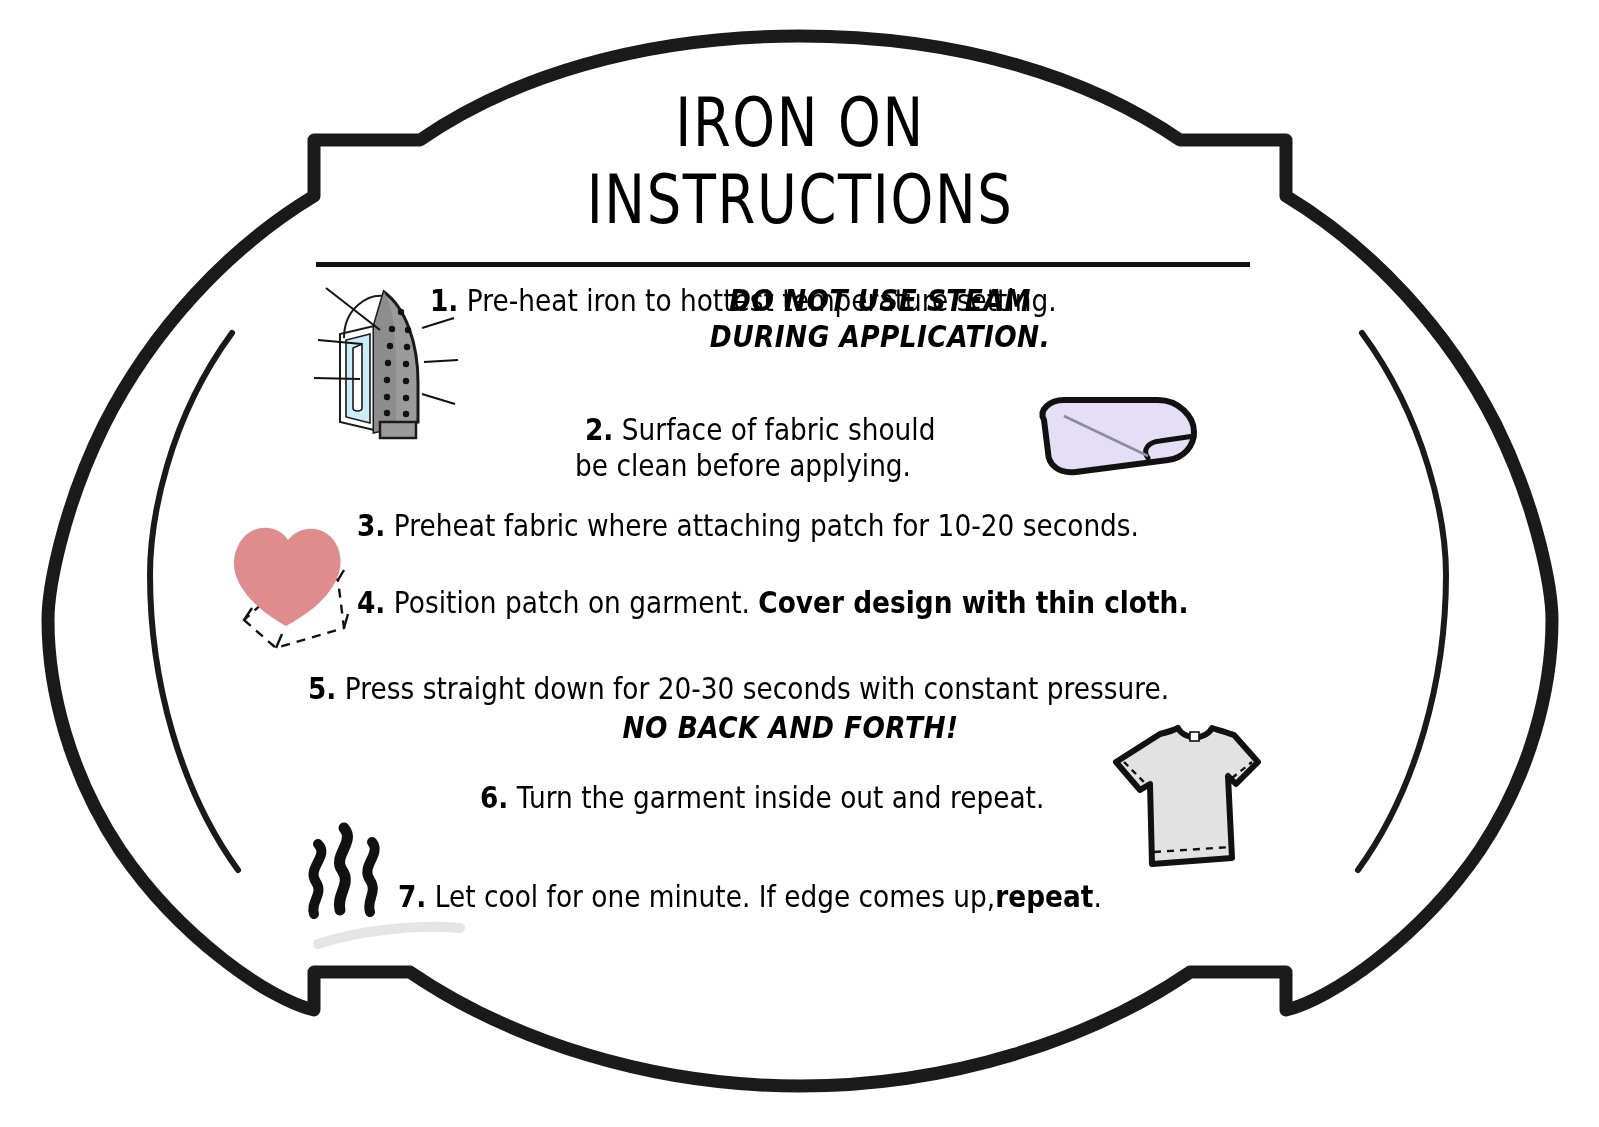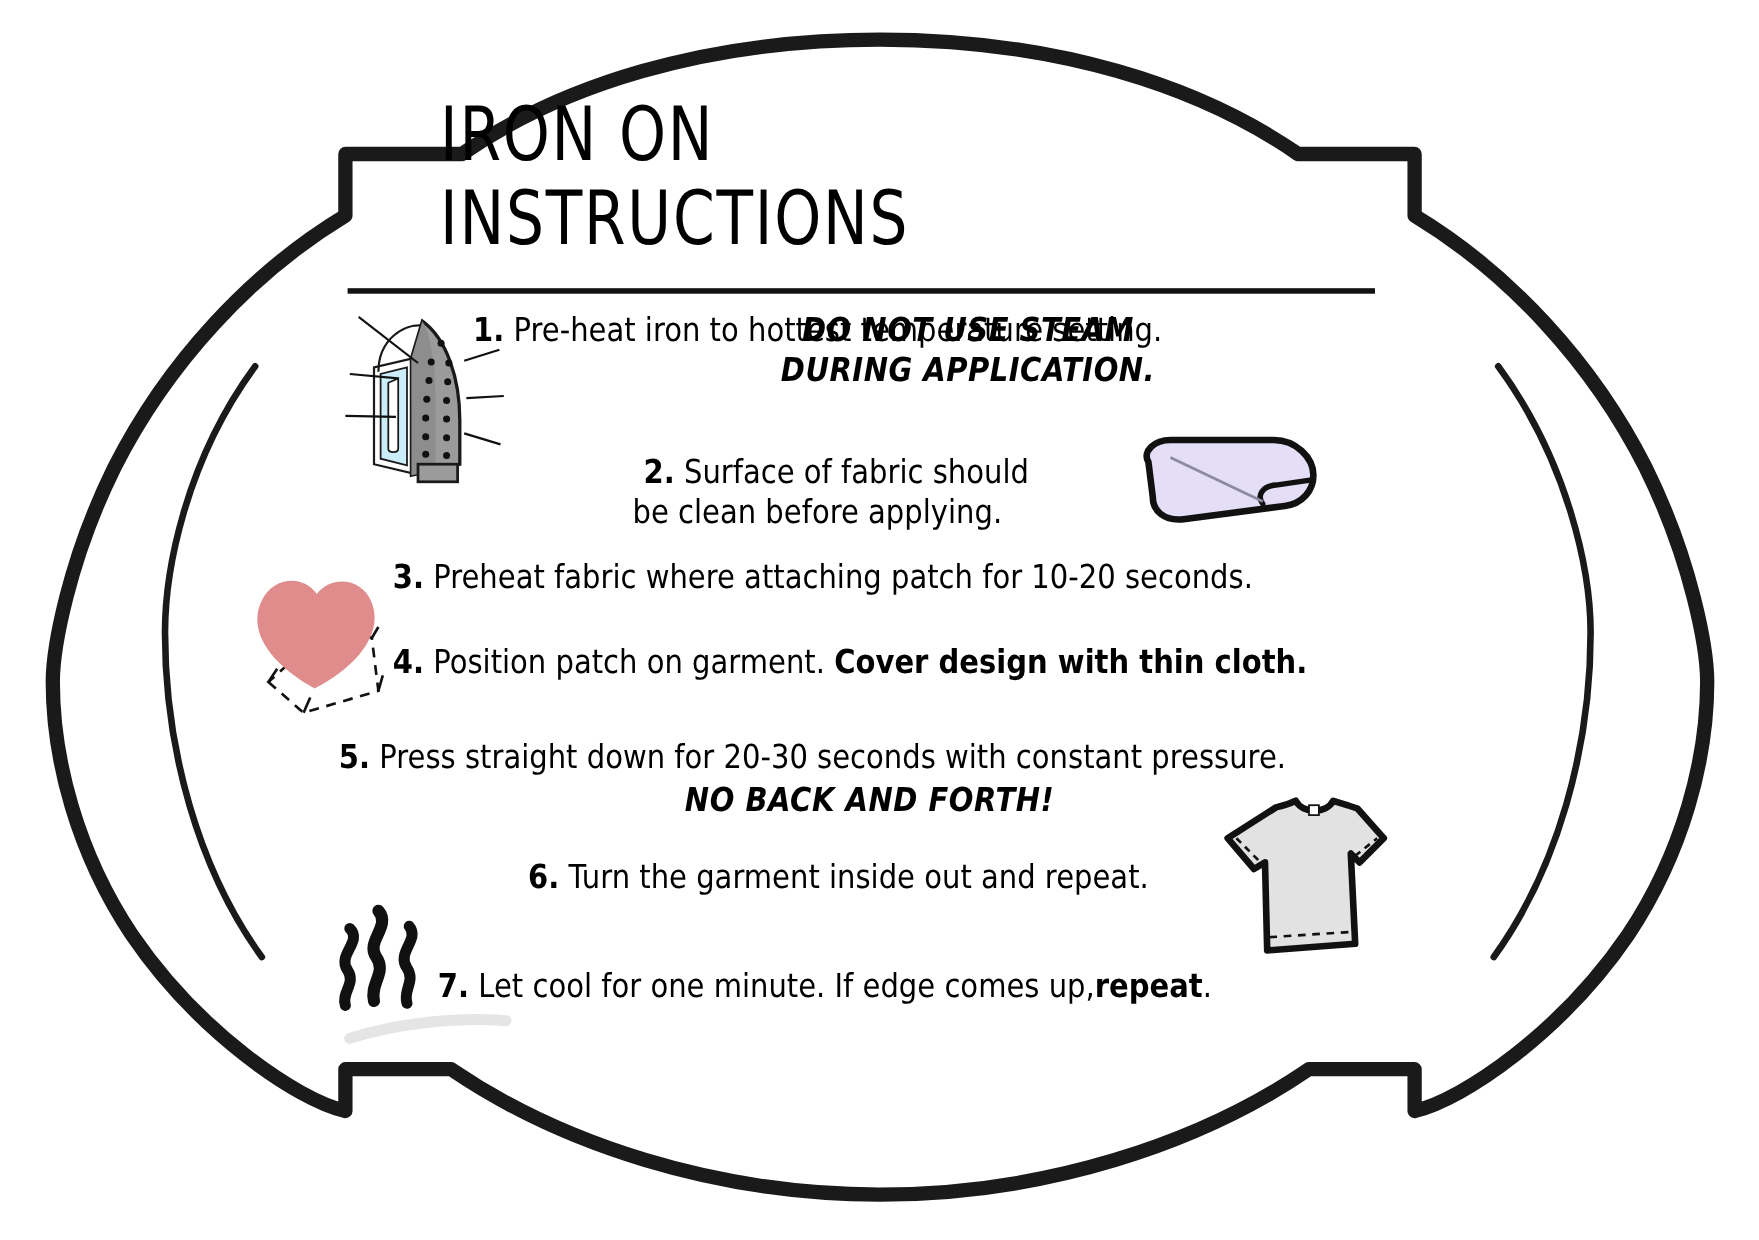--- a/index.html
+++ b/index.html
@@ -34,20 +34,21 @@
     width: 1599px;
     height: 1127px;
   }
 
   
   .title-block {
     position: absolute;
     left: 300px;
     top: 88px;
     width: 1000px;
+    text-align: center;
   }
   .title-line {
     font-family: "DejaVu Sans", sans-serif;
     font-weight: 400;
     color: #000000;
     letter-spacing: 2px;
     line-height: 1.02;
     transform: scaleX(0.80);
     transform-origin: center top;
     white-space: nowrap;

